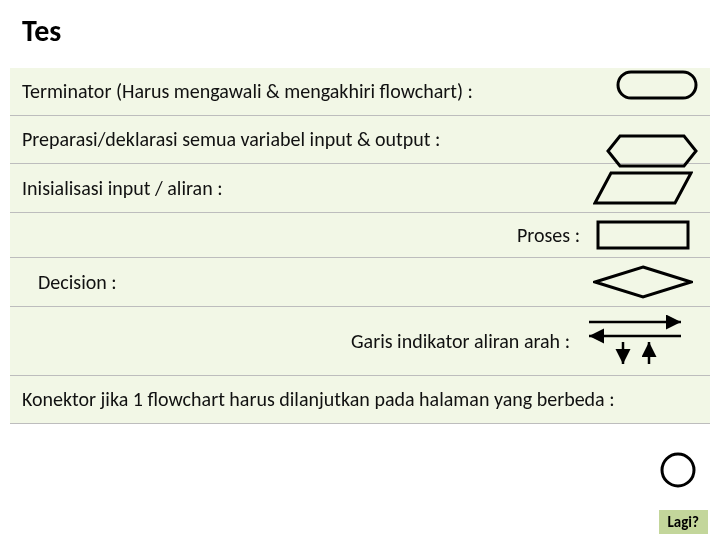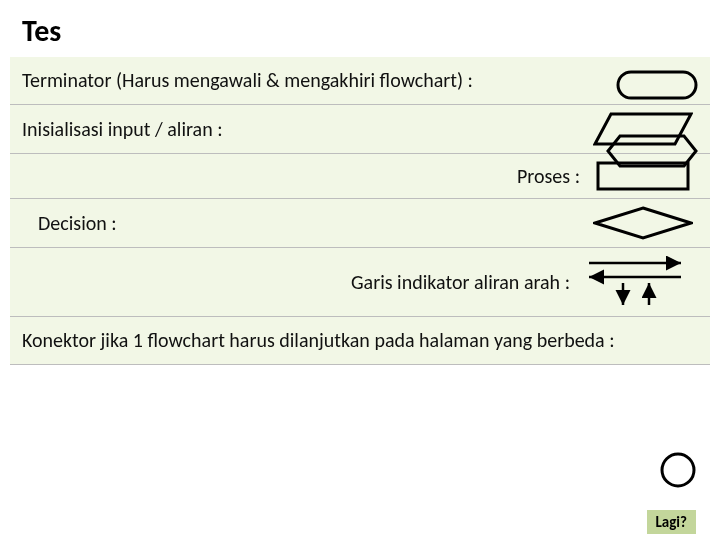--- a/index.html
+++ b/index.html
@@ -12,21 +12,21 @@
     overflow: hidden;
   }
   .title {
     font-size: 30px;
     font-weight: bold;
     color: #000;
     padding: 12px 22px 8px 22px;
   }
   .content {
     background: #f2f7e6;
-    margin: 0 10px;
+    margin: 11px 10px;
     padding: 0;
   }
   .row {
     display: flex;
     align-items: center;
     border-bottom: 1px solid #bdbdbd;
     padding: 7px 12px 7px 12px;
     min-height: 48px;
     font-size: 20px;
     color: #111;
@@ -42,21 +42,21 @@
     display: flex;
     align-items: center;
     justify-content: center;
   }
   .far-shape {
     position: absolute;
     right: 22px;
   }
   .lagi {
     position: absolute;
-    right: 24px;
+    right: 12px;
     bottom: 6px;
     background: #c3d69b;
     color: #000;
     font-size: 15px;
     font-weight: bold;
     padding: 3px 9px;
   }
 </style>
 </head>
 <body>
@@ -67,20 +67,23 @@
 
   <div class="row">
     <div class="label">Terminator (Harus mengawali &amp; mengakhiri flowchart) :</div>
   </div>
   <div class="far-shape" style="top:70px;">
     <svg width="82" height="30" viewBox="0 0 82 30">
       <rect x="2" y="2" width="78" height="26" rx="13" ry="13" fill="none" stroke="#000" stroke-width="3"></rect>
     </svg>
   </div>
 
+  <div class="row">
+    <div class="label">Preparasi/deklarasi semua variabel input &amp; output :</div>
+  </div>
   <div class="far-shape" style="top:134px;">
     <svg width="92" height="34" viewBox="0 0 92 34">
       <polygon points="14,2 78,2 90,17 78,32 14,32 2,17" fill="none" stroke="#000" stroke-width="3"></polygon>
     </svg>
   </div>
 
   <div class="row" style="min-height:44px;">
     <div class="label">Inisialisasi input / aliran :</div>
     <div class="shape-cell" style="width:110px;">
       <svg width="100" height="34" viewBox="0 0 100 34">

